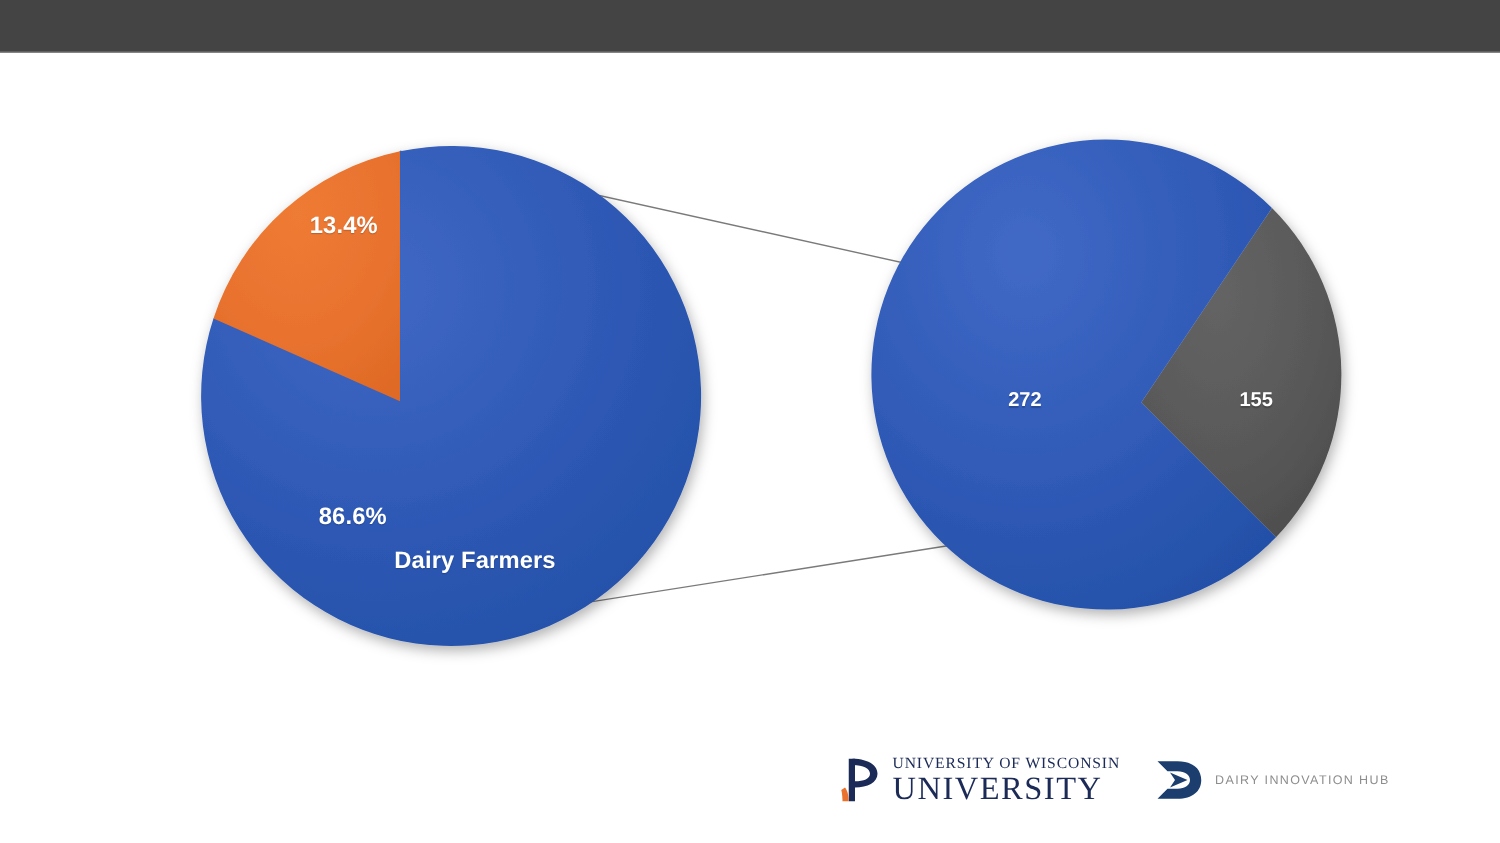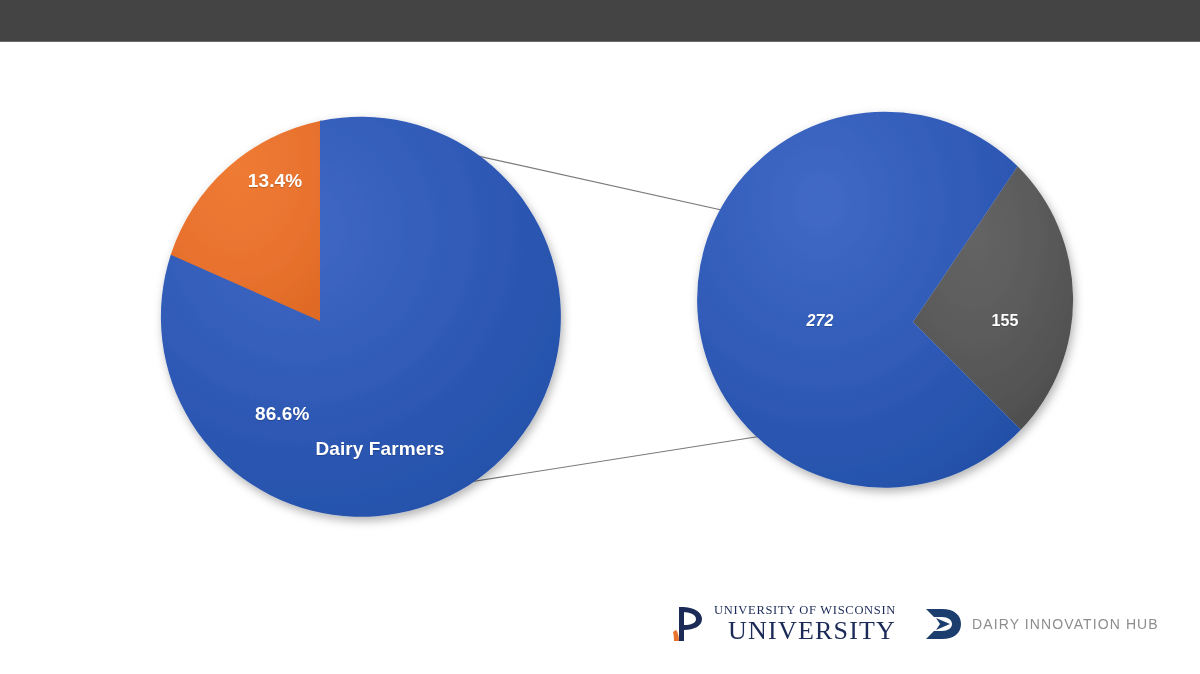--- a/index.html
+++ b/index.html
@@ -55,39 +55,38 @@
     pointer-events: none;
   }
   .lbl-pct   { font-size: 19px; }
   .lbl-name  { font-size: 19px; }
   .lbl-count { font-size: 16px; }
 
   #lbl-other-pct   { left: 150px; top: 170px; width: 250px; }
   #lbl-other-name  { left: 150px; top: 201px; width: 250px; text-align: center; }
   #lbl-dairy-pct   { left: 255px; top: 403px; width: 250px; text-align: left; }
   #lbl-dairy-name  { left: 255px; top: 438px; width: 250px; text-align: center; }
-  #lbl-right-blue  { left: 755px; top: 312px; width: 130px; text-align: center; font-style: italic; }
+  #lbl-right-blue  { left: 755px; top: 312px; width: 130px; text-align: center; }
   #lbl-right-gray  { left: 945px; top: 312px; width: 120px; text-align: center; }
 
   
   #footer-logos {
     position: absolute;
     left: 672px;
     top: 598px;
     width: 460px;
     height: 52px;
     display: flex;
     align-items: center;
     gap: 26px;
   }
   .logo-block {
     display: flex;
     align-items: center;
     gap: 8px;
-    text-align: right;
   }
   #uwp-wordmark {
     display: flex;
     flex-direction: column;
     justify-content: center;
     line-height: 1;
   }
   #uwp-line1 {
     font-family: "Liberation Serif", serif;
     font-size: 12.5px;
@@ -98,21 +97,21 @@
   #uwp-line2 {
     font-family: "Liberation Serif", serif;
     font-size: 26px;
     letter-spacing: 1.2px;
     color: #1b2a56;
     white-space: nowrap;
     margin-top: 1px;
   }
   #dih-text {
     font-family: "Liberation Sans", sans-serif;
-    font-size: 14px;
+    font-size: 10px;
     letter-spacing: 1.1px;
     color: #8d8d8d;
     white-space: nowrap;
   }
 </style>
 </head>
 <body>
 
 <div id="slide">
 

